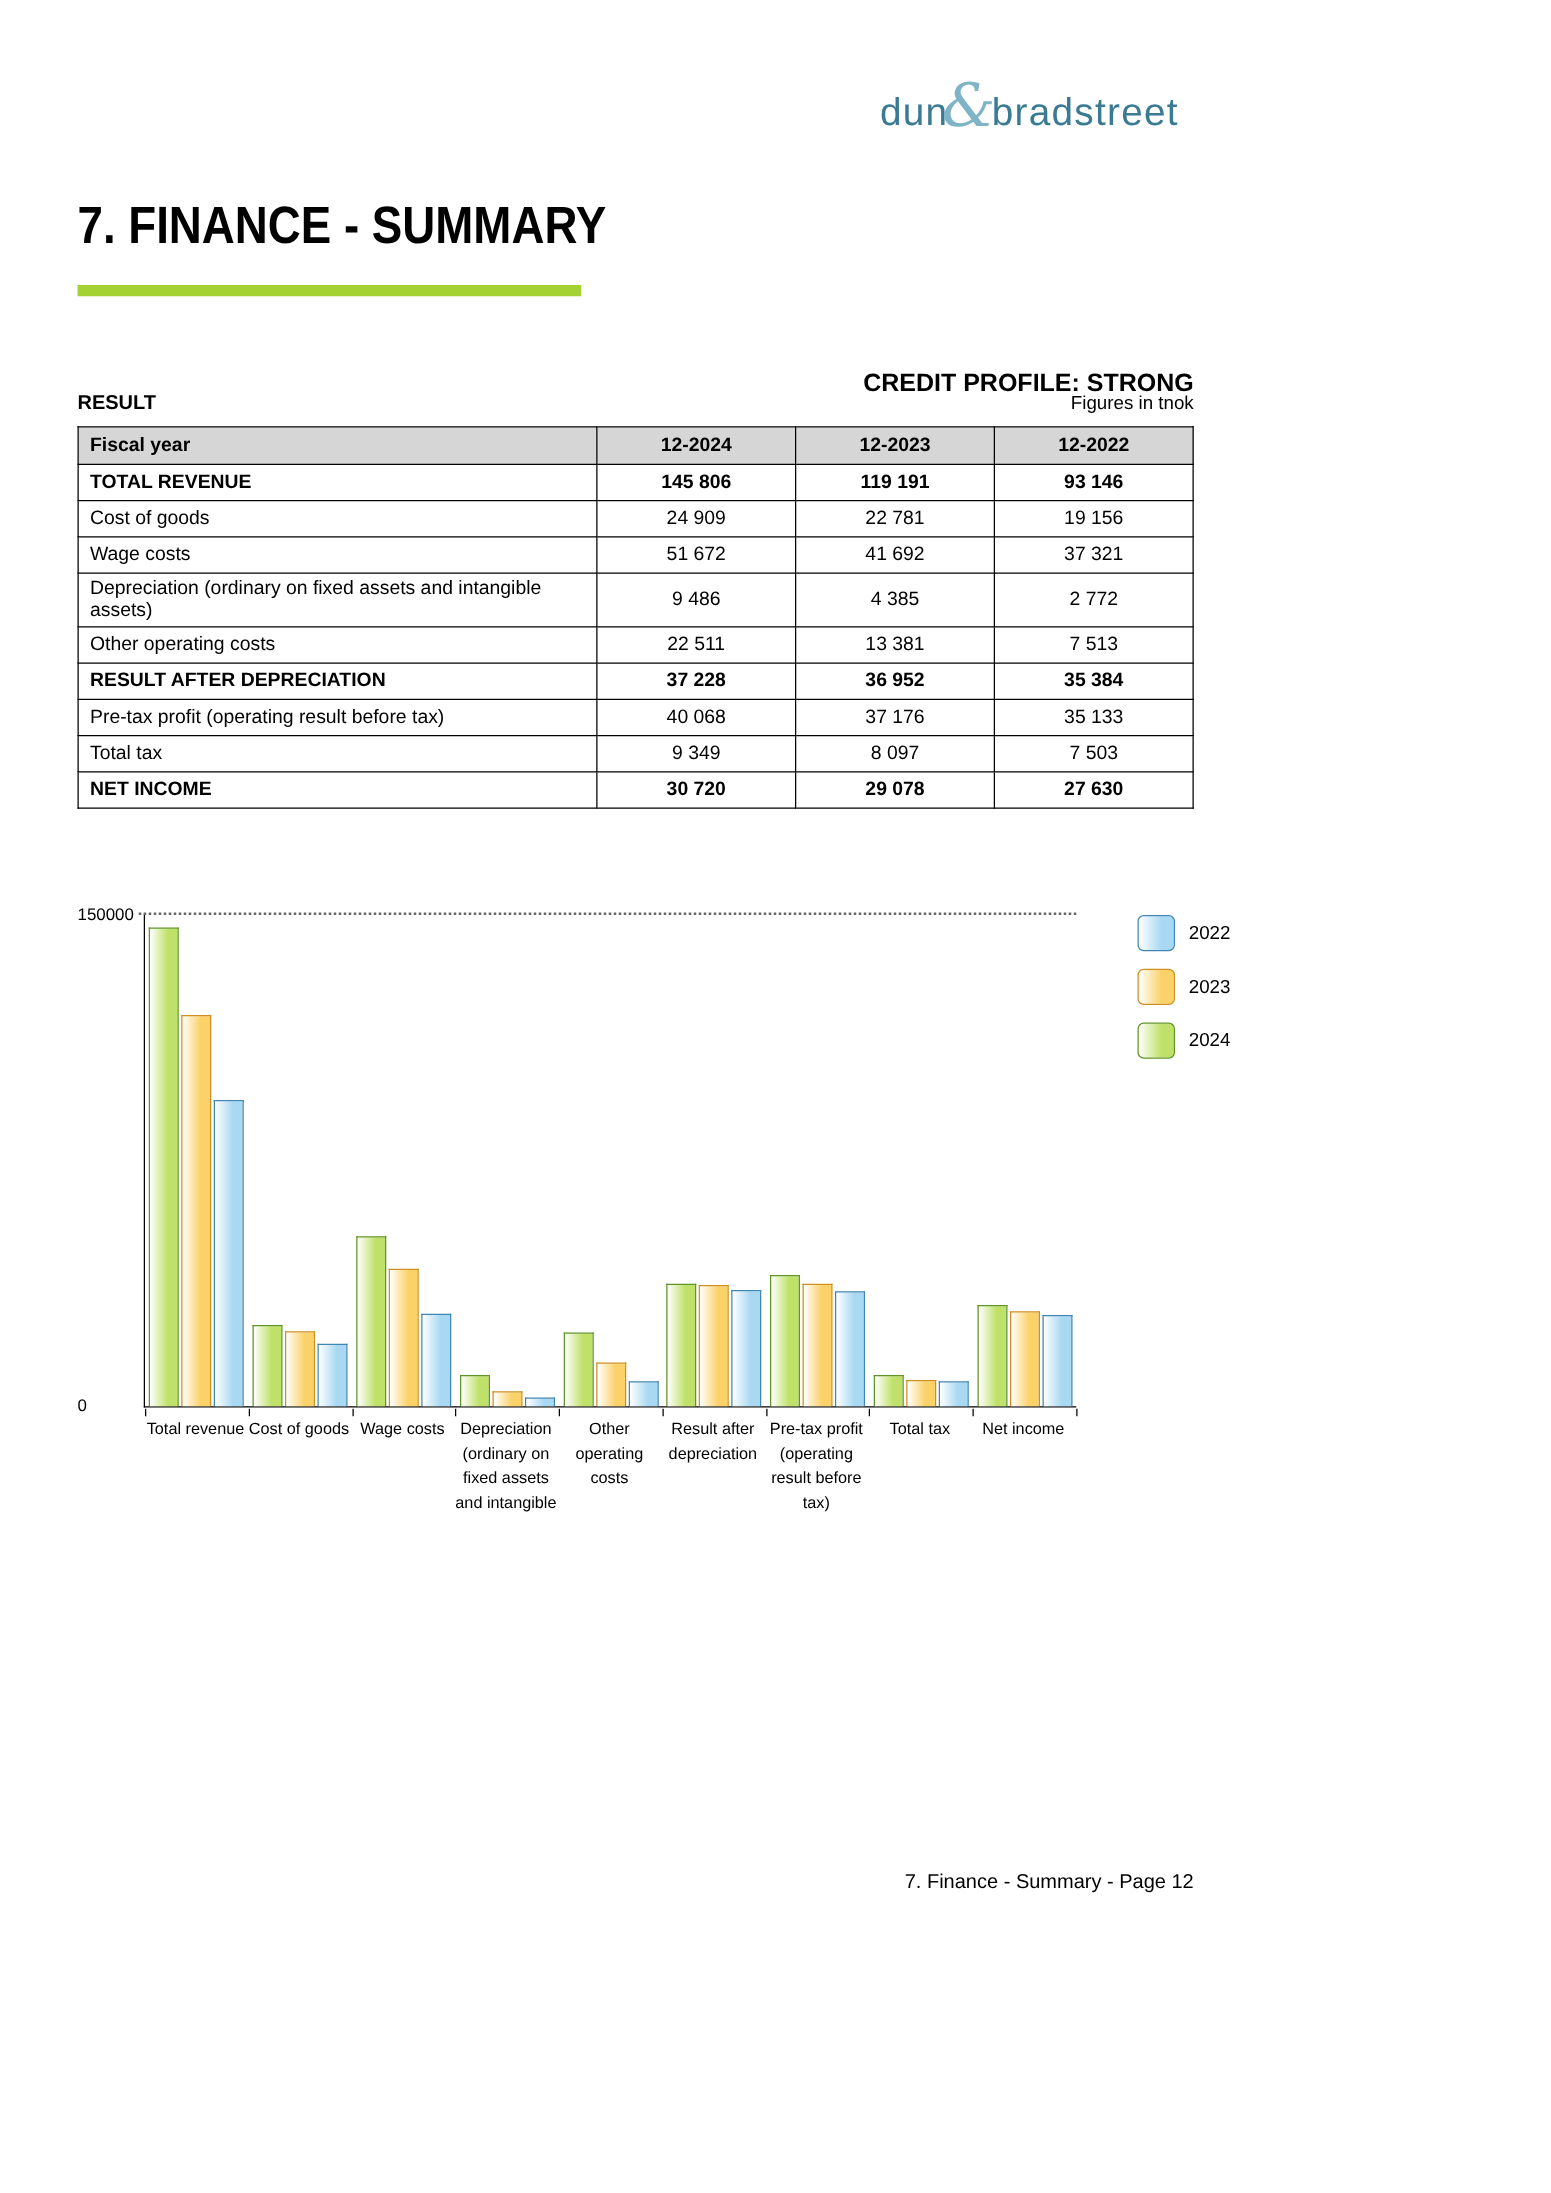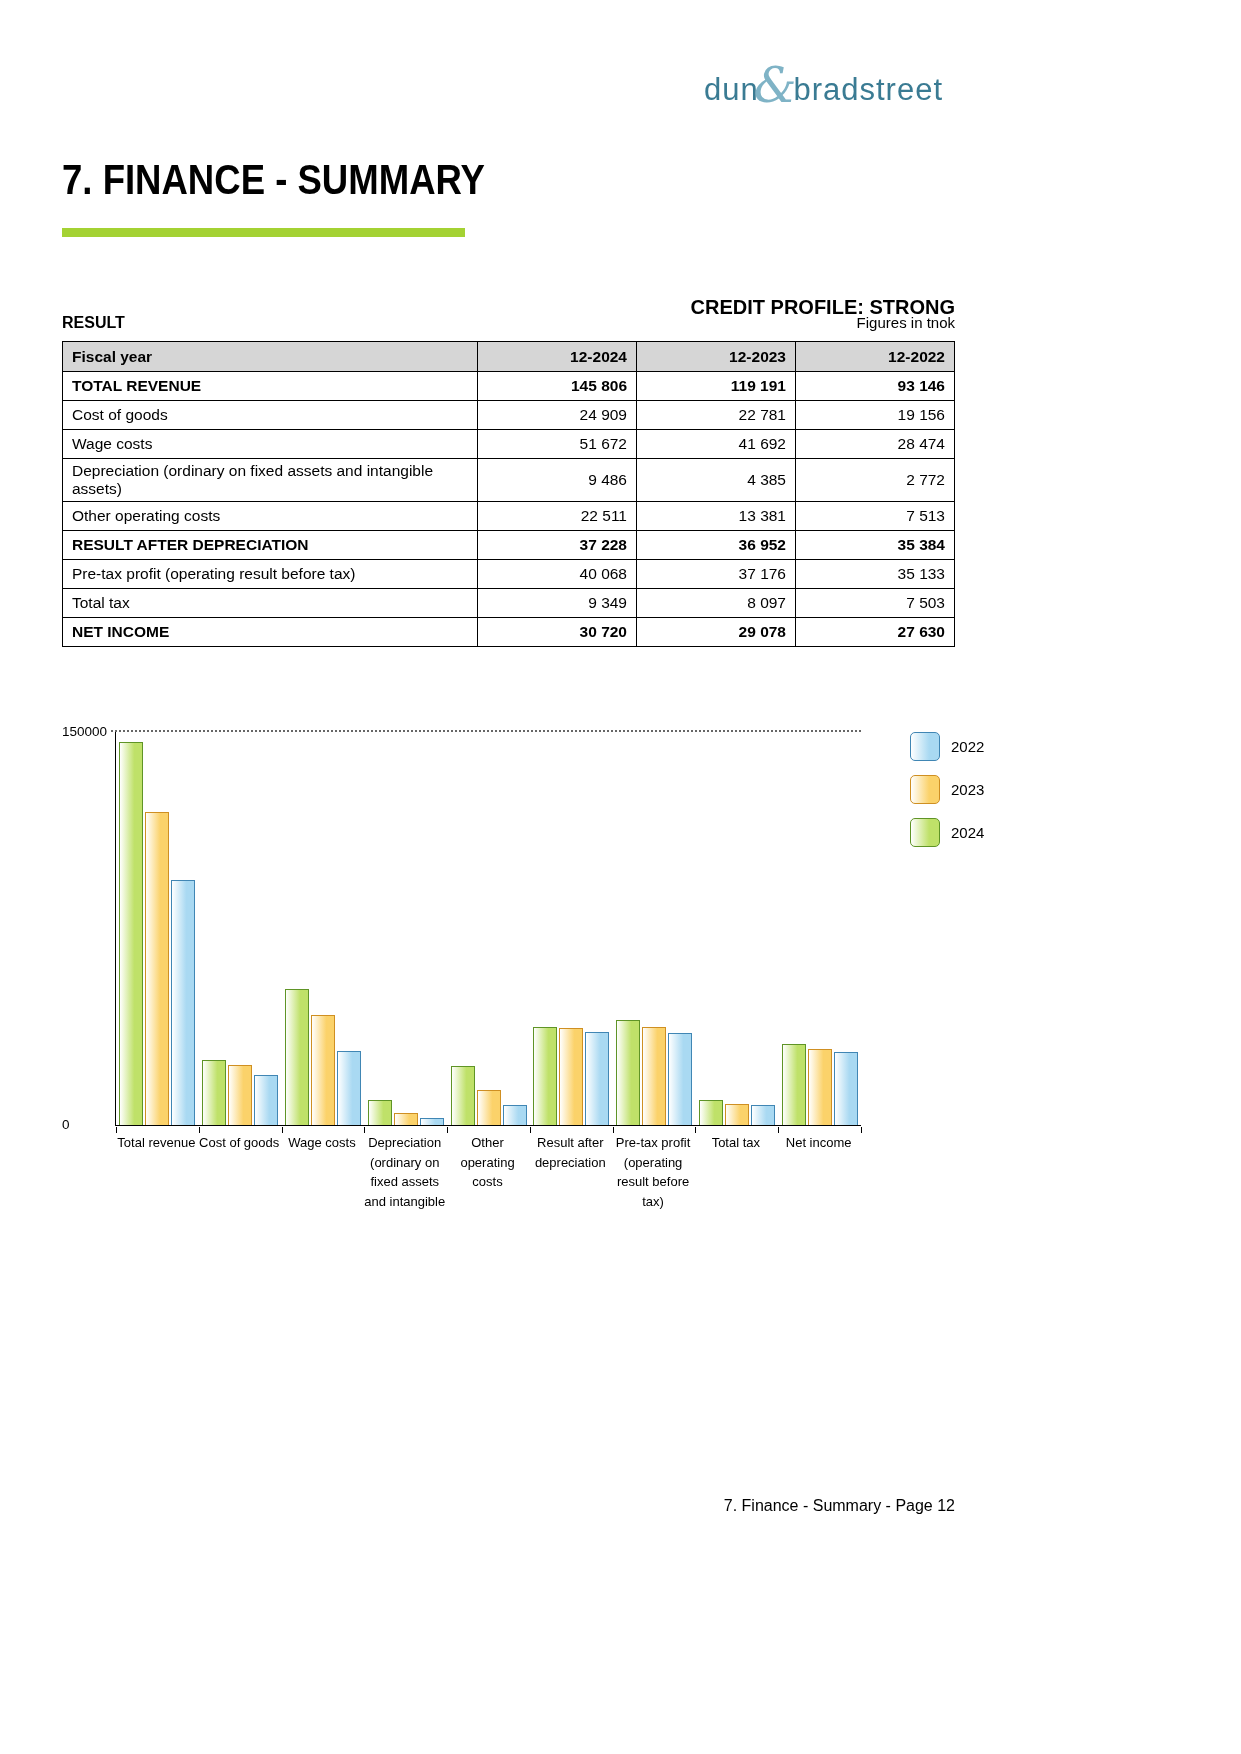--- a/index.html
+++ b/index.html
@@ -27,21 +27,21 @@
   .credit { position:absolute; right:0; top:296px; font-size:20px; font-weight:700; }
 
   .meta-row { position:absolute; left:0; right:0; top:314px; display:flex; justify-content:space-between; align-items:baseline; }
   .meta-left { font-weight:700; font-size:16px; }
   .meta-right { font-size:15px; }
 
   
   .result-table { position:absolute; left:0; top:341px; width:893px; border-collapse:collapse; font-size:15.5px; }
   .result-table th, .result-table td { border:1px solid #000; padding:3px 9px; }
   .result-table thead th { background:#d6d6d6; font-weight:700; text-align:left; height:23px; }
-  .result-table th.num, .result-table td.num { text-align:right; width:140px; }
+  .result-table th.num, .result-table td.num { text-align:center; width:140px; }
   .result-table td { height:22px; }
   .result-table tr.bold td { font-weight:700; }
 
   
   .chart { position:absolute; left:0; top:722px; width:893px; height:500px; }
   .ytick { position:absolute; left:0; width:46px; text-align:left; font-size:13.5px; }
   .ytick-top { top:2px; }
   .ytick-zero { top:395px; }
   .plot {
     position:absolute; left:53px; top:9px; width:745px; height:394px;
@@ -104,21 +104,21 @@
           <tr>
             <td>Cost of goods</td>
             <td class="num">24 909</td>
             <td class="num">22 781</td>
             <td class="num">19 156</td>
           </tr>
           <tr>
             <td>Wage costs</td>
             <td class="num">51 672</td>
             <td class="num">41 692</td>
-            <td class="num">28 474</td>
+            <td class="num">37 321</td>
           </tr>
           <tr>
             <td>Depreciation (ordinary on fixed assets and intangible assets)</td>
             <td class="num">9 486</td>
             <td class="num">4 385</td>
             <td class="num">2 772</td>
           </tr>
           <tr>
             <td>Other operating costs</td>
             <td class="num">22 511</td>

